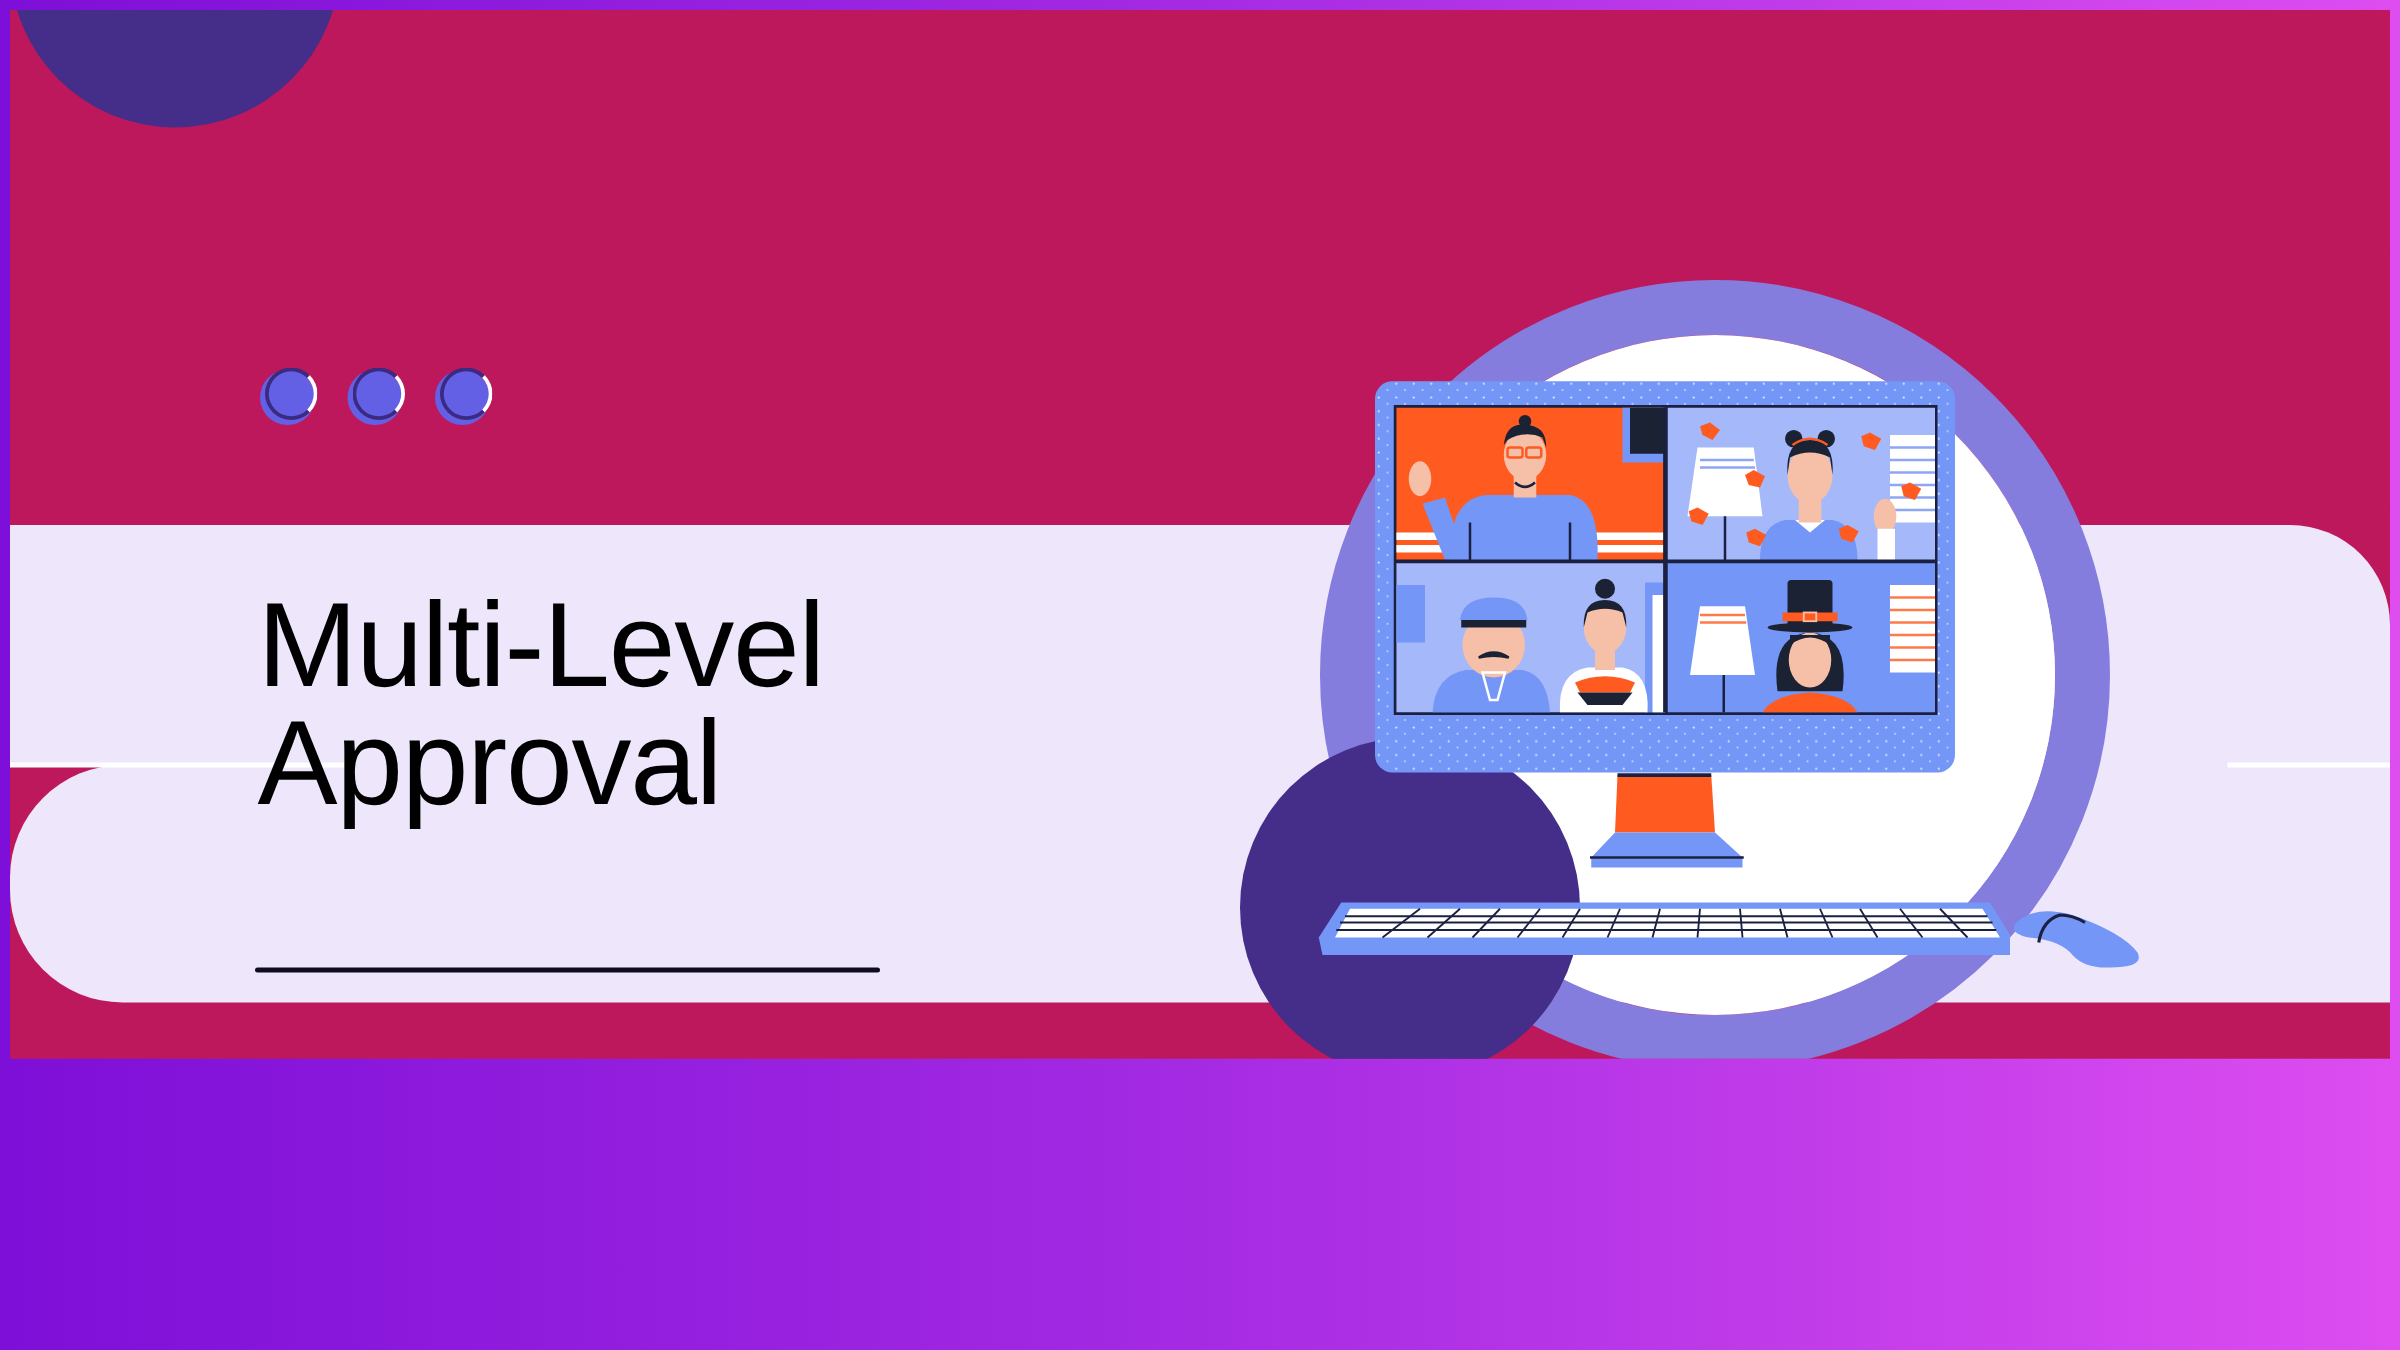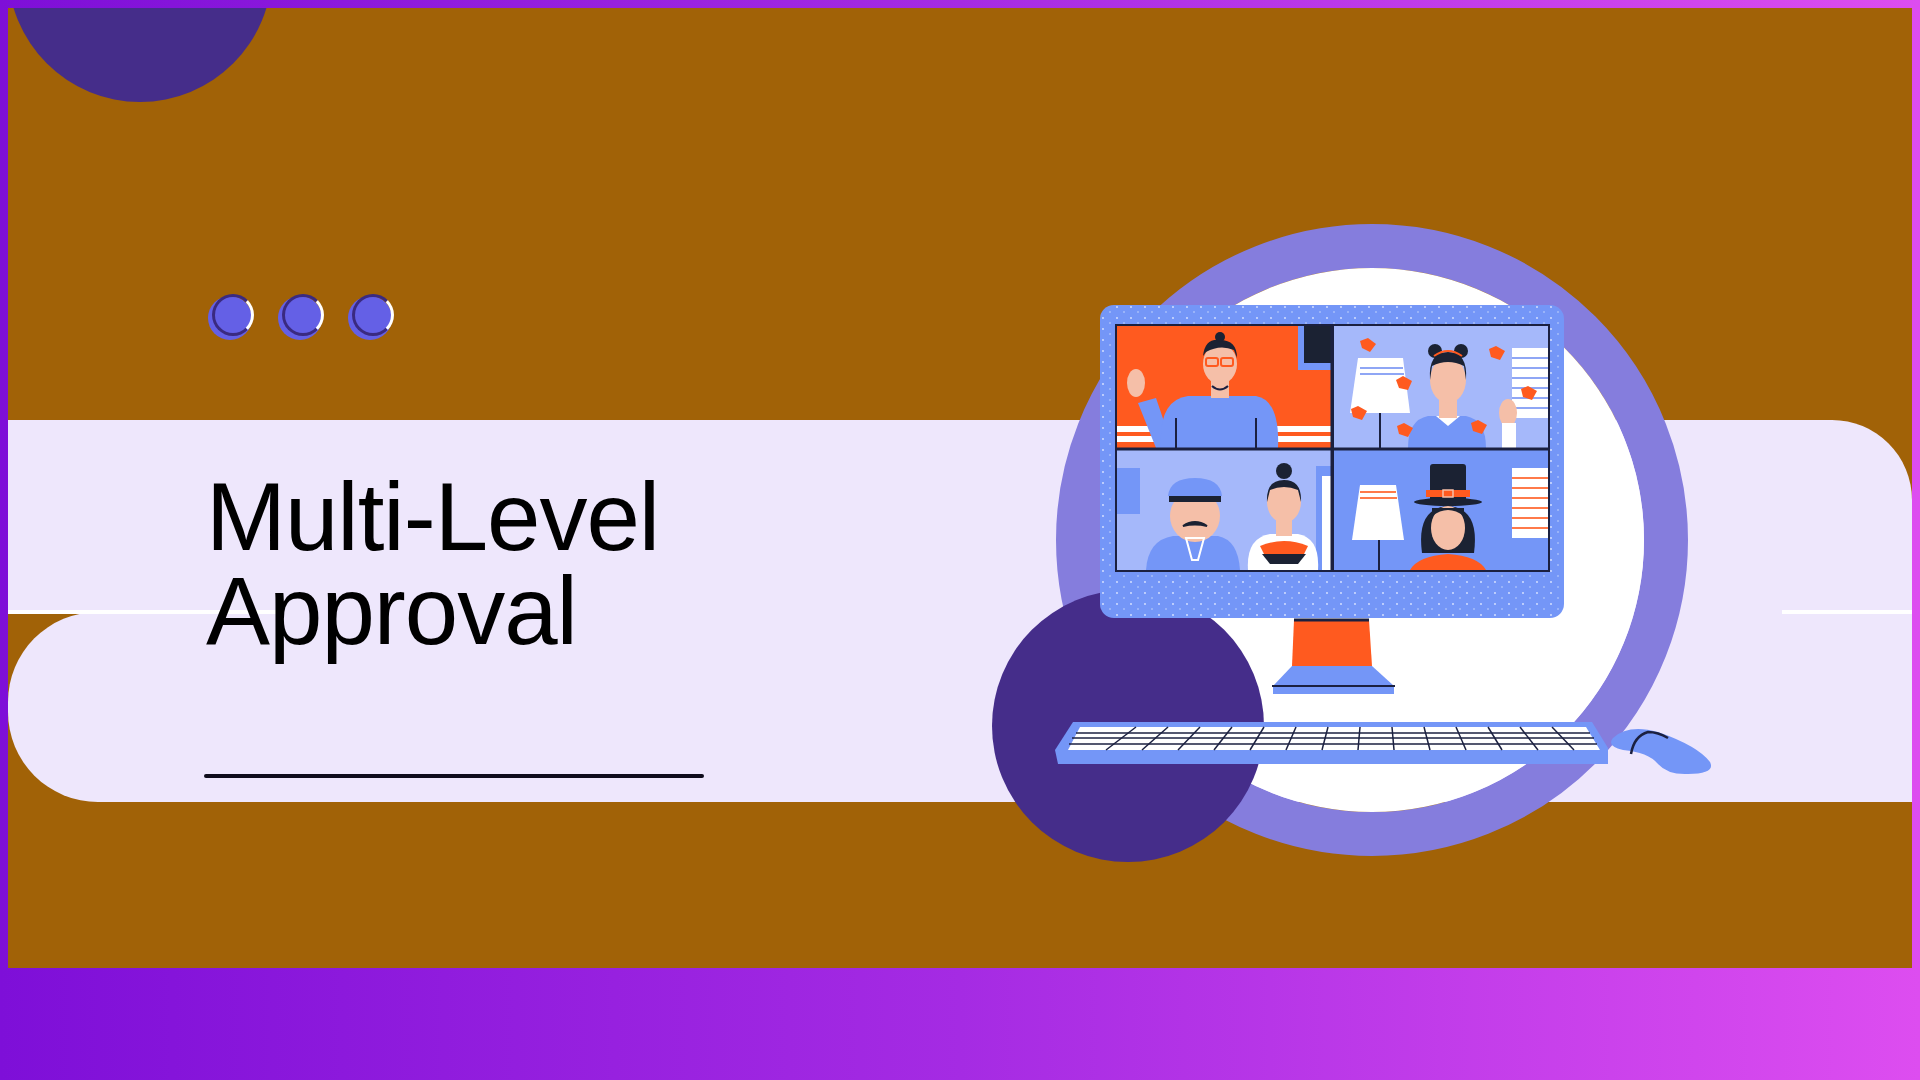--- a/index.html
+++ b/index.html
@@ -1,18 +1,18 @@
 <!DOCTYPE html>
 <html><head>
 <meta charset="utf-8">
 <style>
   html, body { margin:0; padding:0; }
   body { width:1920px; height:1080px; overflow:hidden; position:relative; background:#ffffff; font-family:"Liberation Sans", sans-serif; }
   .frame { position:absolute; inset:0; background:linear-gradient(90deg,#7E0FD8 0%,#A52BE3 50%,#DD4DF0 100%); }
-  .canvas { position:absolute; left:8px; top:8px; width:1904px; height:960px; background:#a16207; overflow:hidden; }
+  .canvas { position:absolute; left:8px; top:8px; width:1904px; height:839px; background:#be185d; overflow:hidden; }
   .abs { position:absolute; }
   .circle-tl { left:0px; top:-170px; width:264px; height:264px; border-radius:50%; background:#452D8A; }
   .circle-bl { left:-10px; top:977px; width:172px; height:172px; border-radius:50%; background:#6662E2; }
   .band-top { left:0; top:412px; width:1904px; height:192px; background:#EEE7FC; border-top-right-radius:80px; }
   .band-bottom { left:0; top:604px; width:1904px; height:190px; background:#EEE7FC; border-top-left-radius:90px; border-bottom-left-radius:90px; }
   .band-gap { left:0; top:602px; width:270px; height:4px; background:#ffffff; }
   .band-gap-r { right:0; top:602px; width:130px; height:4px; background:#ffffff; }
   .dots { left:200px; top:286px; display:flex; gap:24px; }
   .dot { width:46px; height:46px; position:relative; }
   .dot .fill { position:absolute; left:0; top:2px; width:44px; height:44px; border-radius:50%; background:#6460E6; }

